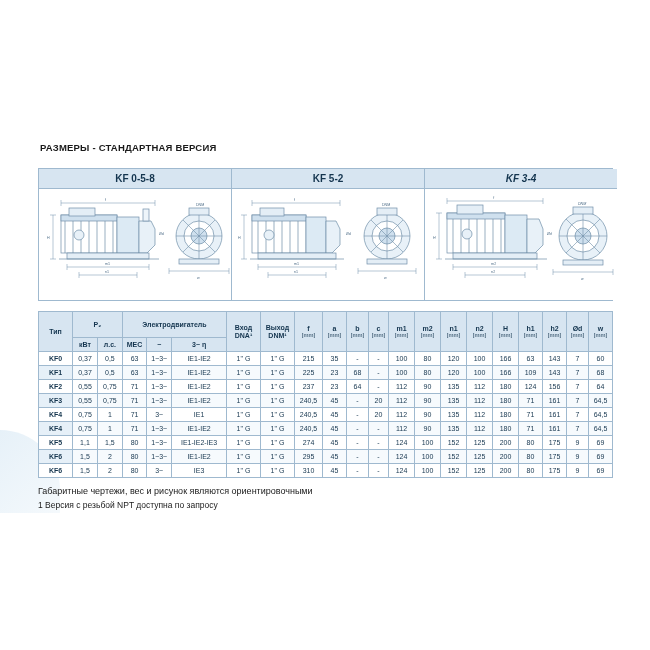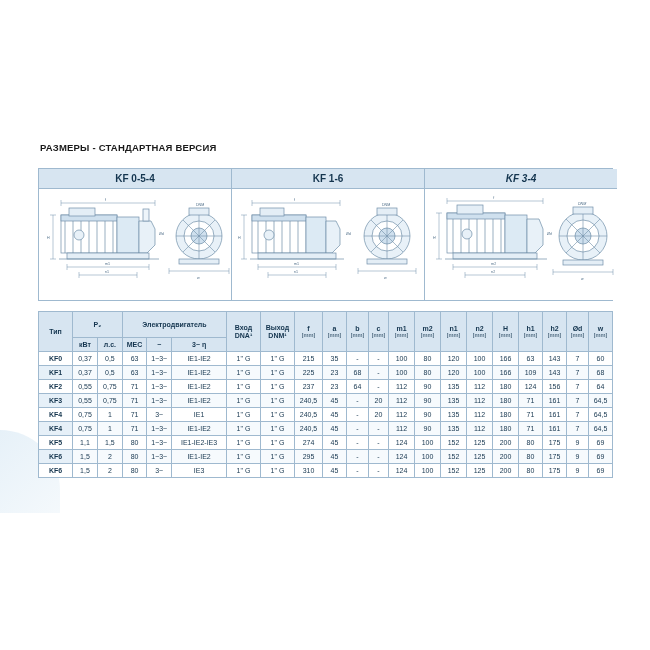--- a/index.html
+++ b/index.html
@@ -107,21 +107,21 @@
 
 <div id="page">
 
   <div class="artifact"></div>
 
   <div class="title">РАЗМЕРЫ - СТАНДАРТНАЯ ВЕРСИЯ</div>
 
   <div class="drawings">
 
     <div class="dcell">
-      <div class="dhead">KF 0-5-4</div>
+      <div class="dhead">KF 0-5-8</div>
       <div class="dbody">
         <svg width="192" height="111" viewBox="0 0 192 111">
           <g stroke="#6f8ea8" fill="none" stroke-width="0.7">
 
             <rect x="22" y="26" width="56" height="38" fill="#ffffff"></rect>
             <rect x="22" y="26" width="56" height="6" fill="#cfe0ee"></rect>
             <rect x="30" y="19" width="26" height="8" fill="#e4eef6"></rect>
             <line x1="26" y1="32" x2="26" y2="64"></line>
             <line x1="34" y1="32" x2="34" y2="64"></line>
             <line x1="42" y1="32" x2="42" y2="64"></line>
@@ -173,21 +173,21 @@
             <text x="66" y="84">n1</text>
             <text x="157" y="17">DNM</text>
             <text x="158" y="90">w</text>
             <text x="120" y="46">Ød</text>
           </g>
         </svg>
       </div>
     </div>
 
     <div class="dcell">
-      <div class="dhead">KF 1-6</div>
+      <div class="dhead">KF 5-2</div>
       <div class="dbody">
         <svg width="192" height="111" viewBox="0 0 192 111">
           <g stroke="#6f8ea8" fill="none" stroke-width="0.7">
             <rect x="20" y="26" width="54" height="38" fill="#ffffff"></rect>
             <rect x="20" y="26" width="54" height="6" fill="#cfe0ee"></rect>
             <rect x="28" y="19" width="24" height="8" fill="#e4eef6"></rect>
             <line x1="26" y1="32" x2="26" y2="64"></line>
             <line x1="34" y1="32" x2="34" y2="64"></line>
             <line x1="42" y1="32" x2="42" y2="64"></line>
             <line x1="50" y1="32" x2="50" y2="64"></line>
@@ -534,14 +534,18 @@
         <td>125</td>
         <td>200</td>
         <td>80</td>
         <td>175</td>
         <td>9</td>
         <td>69</td>
       </tr>
     </tbody>
   </table>
 
+  <div class="notes">
+    <div>Габаритные чертежи, вес и рисунок являются ориентировочными</div>
+    <div>1 Версия с резьбой NPT доступна по запросу</div>
+  </div>
 
 </div>
 
 </body></html>

